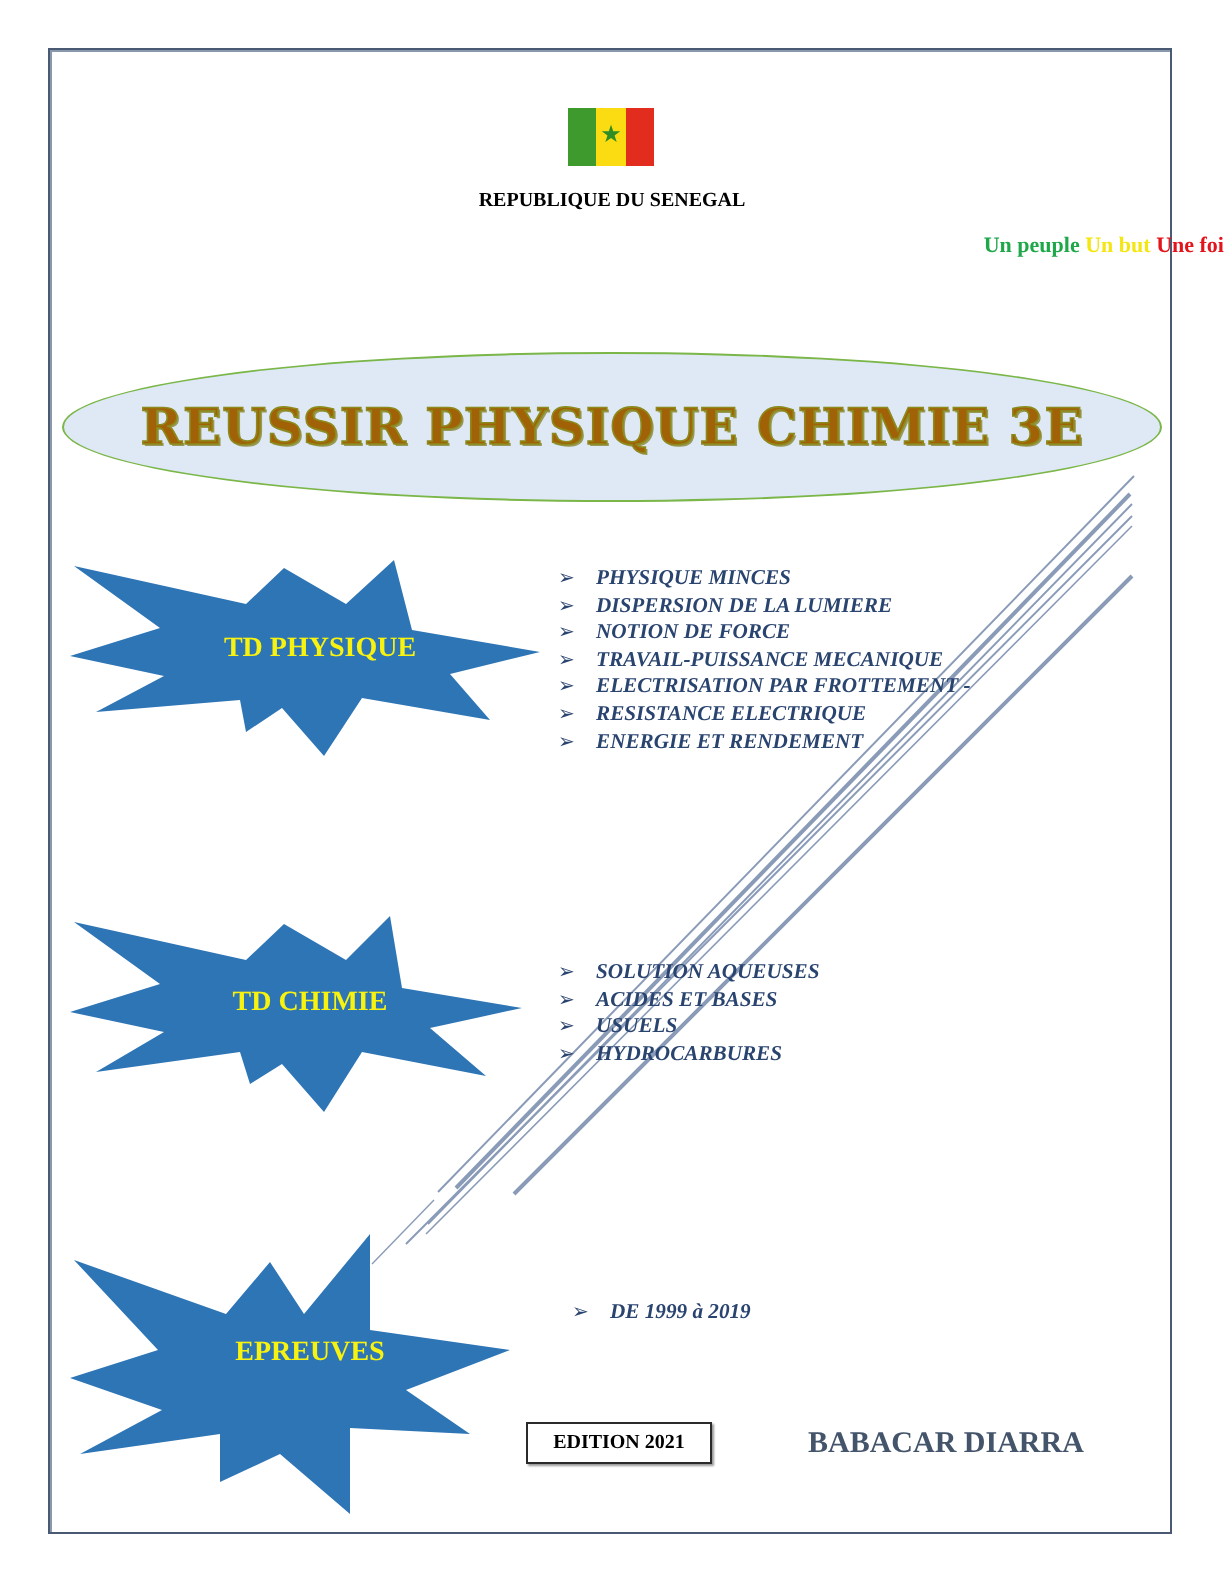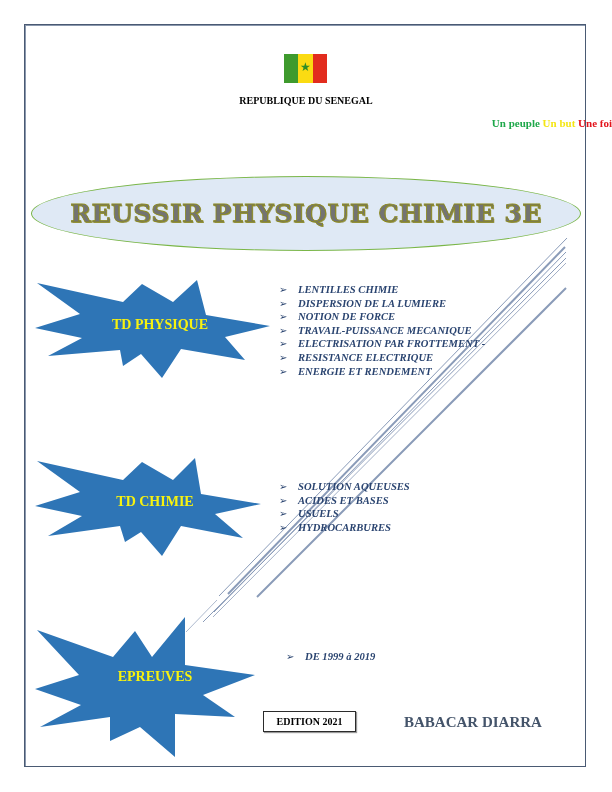--- a/index.html
+++ b/index.html
@@ -15,21 +15,21 @@
               font-weight: bold; font-size: 10px; color: #000; }
   .motto { position: absolute; left: 0; width: 612px; top: 117px; text-align: right;
            font-weight: bold; font-size: 11px; }
   .motto .m1 { color: #1ea84a; }
   .motto .m2 { color: #f4e613; }
   .motto .m3 { color: #e3141c; }
   .title-ellipse { position: absolute; left: 31px; top: 176px; width: 550px; height: 75px;
                    border-radius: 50%; background: #dfe9f5; border: 1.3px solid #7ab648; box-sizing: border-box;
                    display: flex; align-items: center; justify-content: center; }
   .title-text { font-family: "DejaVu Serif", serif; font-weight: bold; font-size: 25px; letter-spacing: 0.5px;
-                color: #737373; -webkit-text-stroke: 0.8px #8c8a1c;
+                color: #a16207; -webkit-text-stroke: 0.8px #8c8a1c;
                 text-shadow: 1px 1px 0 #9a9a58; }
   .diagonals { position: absolute; left: 0; top: 0; width: 612px; height: 792px; pointer-events: none; }
   .burst { position: absolute; }
   .burst-label { position: absolute; color: #f7f20f; font-weight: bold; text-align: center;
                  font-family: Liberation Serif, serif; }
   ul.topics { position: absolute; margin: 0; padding: 0; list-style: none; }
   ul.topics li { position: relative; padding-left: 25px; font-style: italic; font-weight: bold;
                  font-size: 10.6px; line-height: 13.6px; color: #2a4470; }
   ul.topics li .bullet { position: absolute; left: 6px; top: 0; font-style: normal; font-size: 10px;
                          font-family: "DejaVu Sans", sans-serif; color: #2a4470; }
@@ -84,21 +84,21 @@
 <div class="burst-label" style="left:55px;top:494px;width:200px;font-size:14px;">TD CHIMIE</div>
 
 <svg class="burst" style="left:35px;top:617px" width="230" height="140" viewBox="0 0 230 140">
   <polygon fill="#2e75b6" points="2,13 78,40 100,14 117,40 150,0 150,48 220,58 168,78 200,100 140,97 140,140 105,110 75,124 75,100 5,110 46,88 0,72 44,58"></polygon>
 </svg>
 <div class="burst-label" style="left:80px;top:669px;width:150px;font-size:14px;line-height:16px;">
   <div>EPREUVES</div>
 </div>
 
 <ul class="topics" style="left:273px;top:283px;">
-  <li><span class="bullet">➢</span><span>LENTILLES CHIMIE</span></li>
+  <li><span class="bullet">➢</span><span>PHYSIQUE MINCES</span></li>
   <li><span class="bullet">➢</span><span>DISPERSION DE LA LUMIERE</span></li>
   <li><span class="bullet">➢</span><span>NOTION DE FORCE</span></li>
   <li><span class="bullet">➢</span><span>TRAVAIL-PUISSANCE MECANIQUE</span></li>
   <li><span class="bullet">➢</span><span>ELECTRISATION PAR FROTTEMENT -</span></li>
   <li><span class="bullet">➢</span><span>RESISTANCE ELECTRIQUE</span></li>
   <li><span class="bullet">➢</span><span>ENERGIE ET RENDEMENT</span></li>
 </ul>
 
 <ul class="topics" style="left:273px;top:480px;">
   <li><span class="bullet">➢</span><span>SOLUTION AQUEUSES</span></li>

